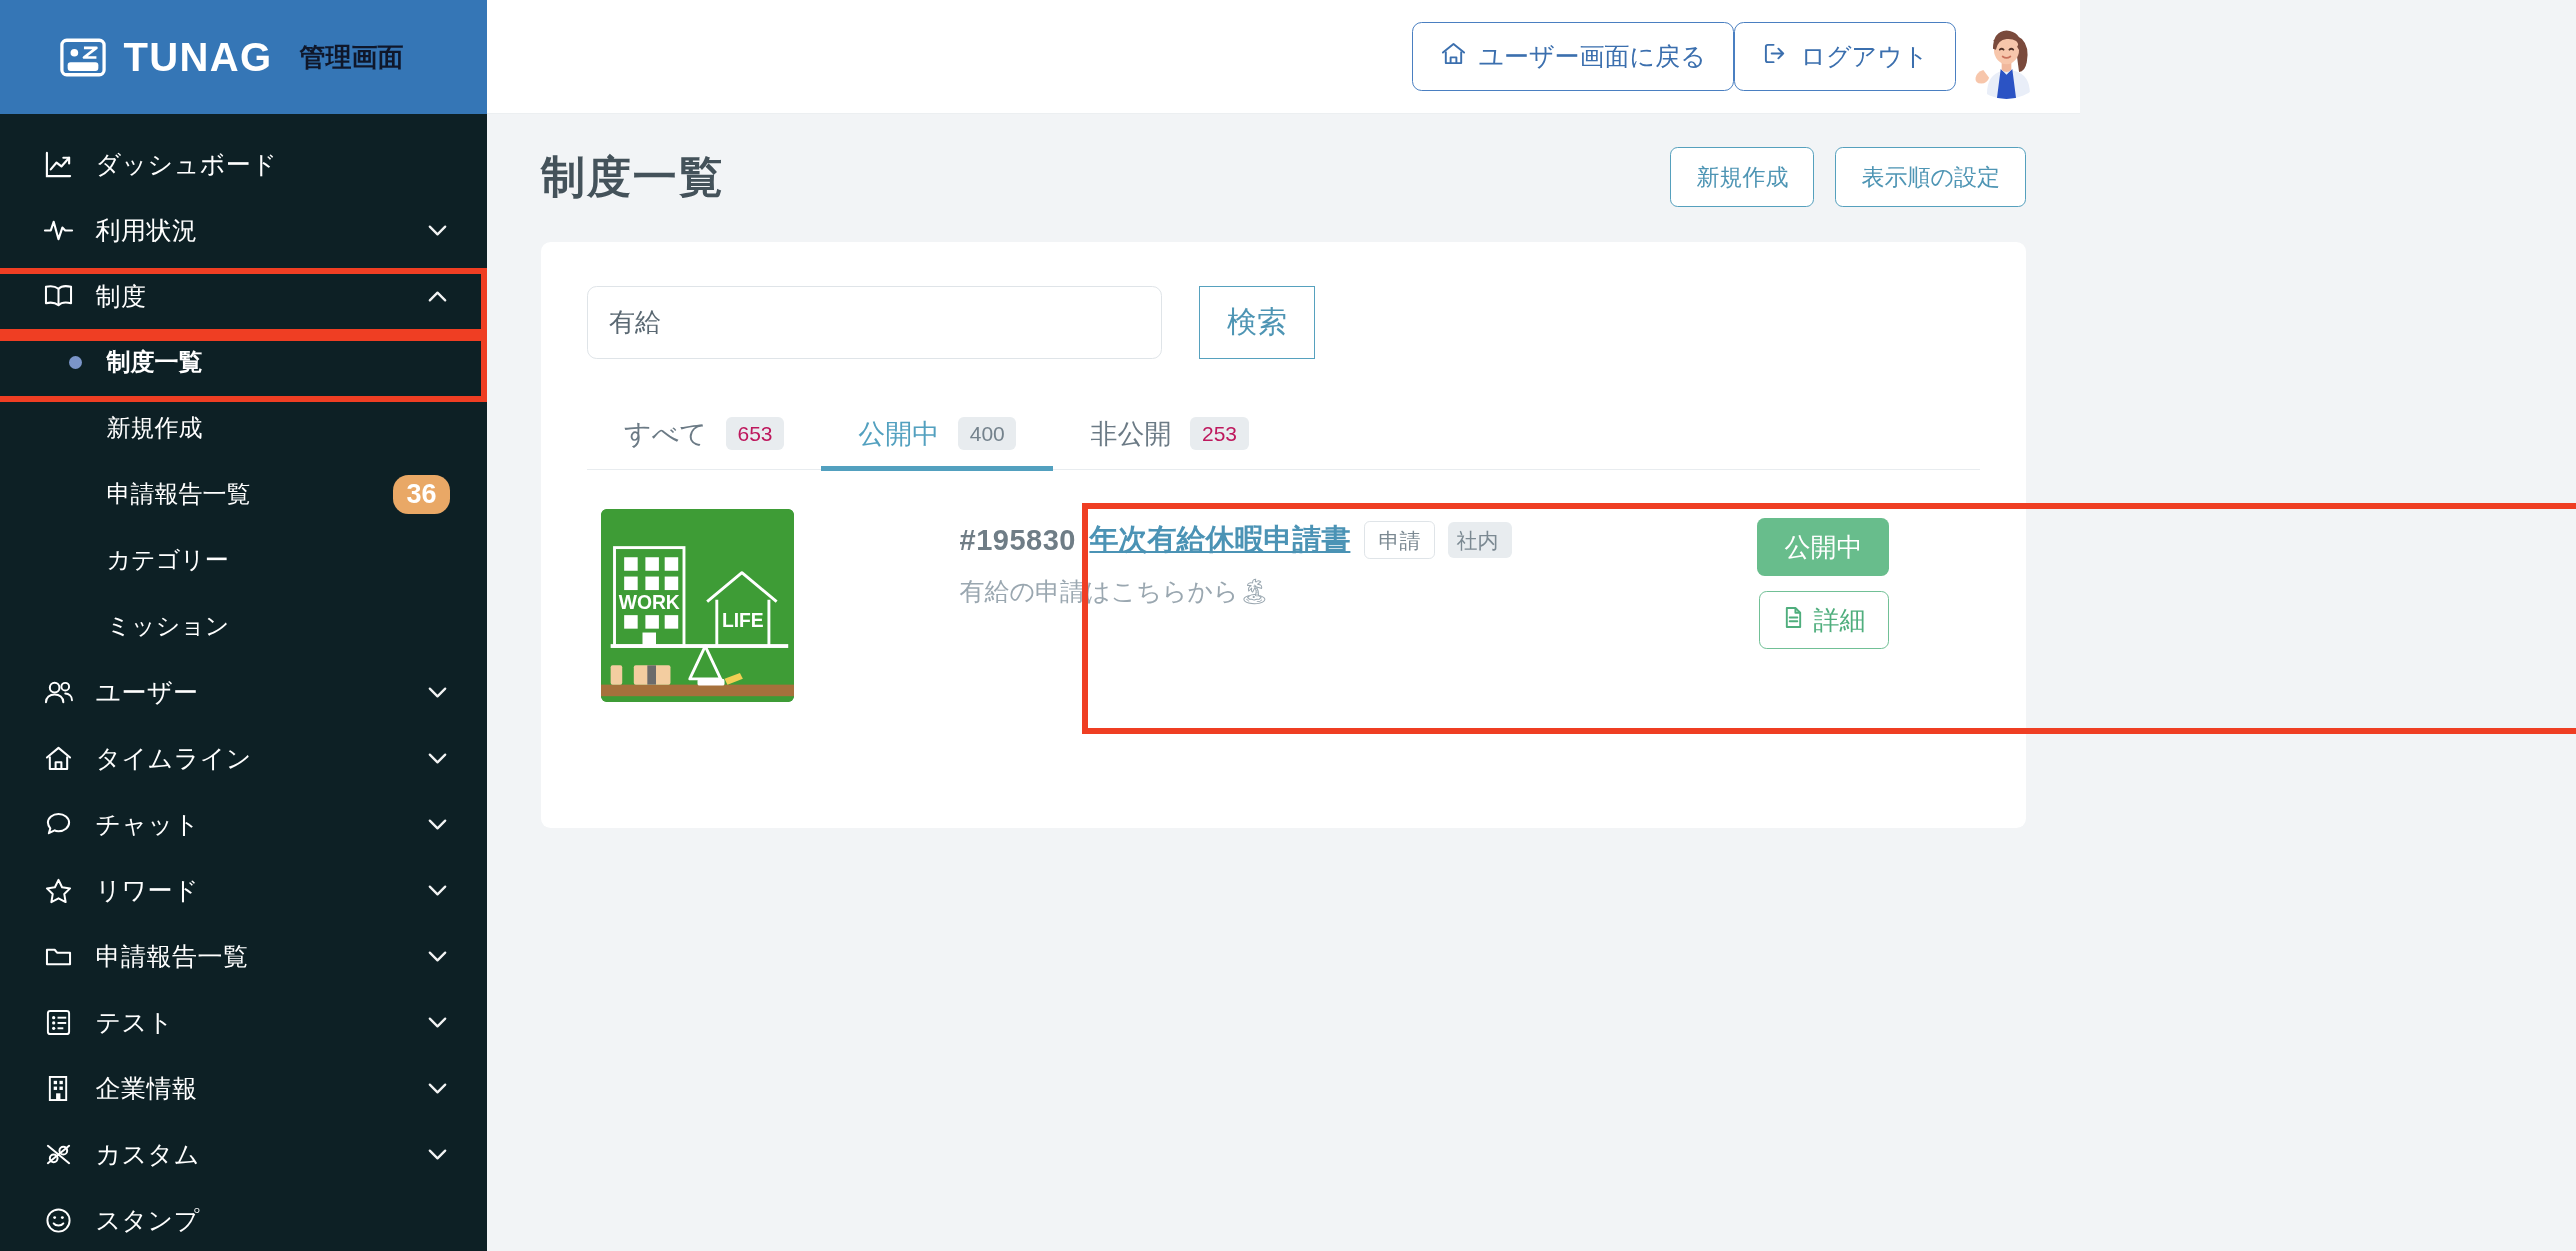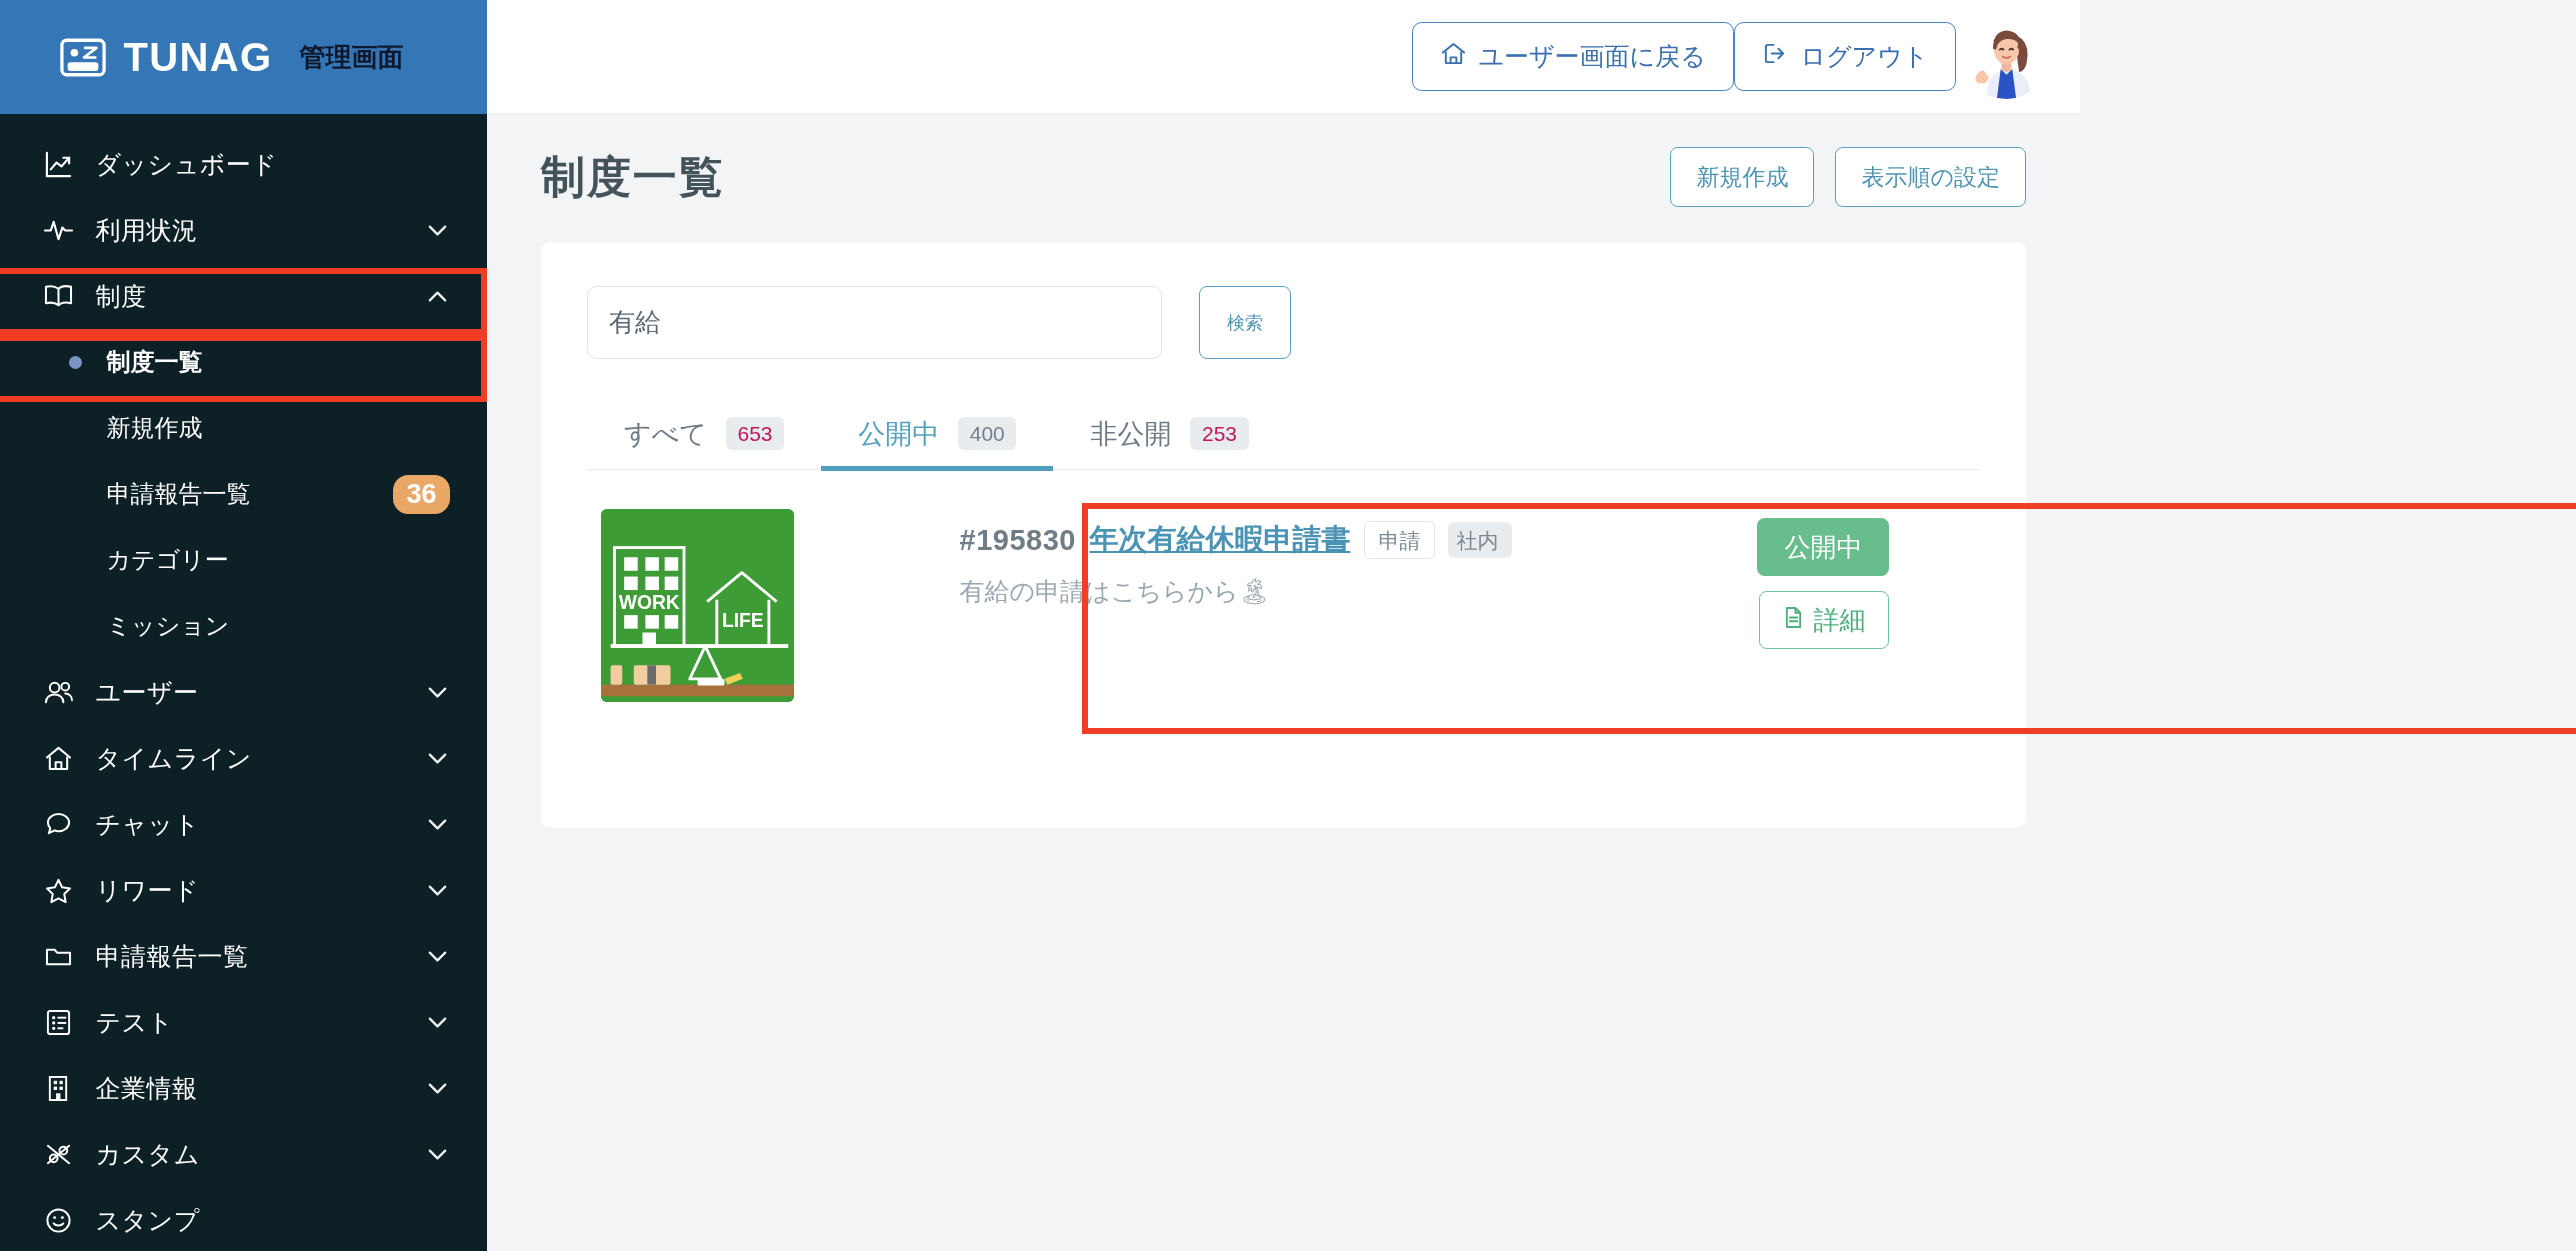--- a/index.html
+++ b/index.html
@@ -107,22 +107,22 @@
   .search-row { display: flex; align-items: center; gap: 37px; }
   .search-input {
     width: 575px; height: 73px;
     border: 1.9px solid #dfe4e8; border-radius: 9.6px;
     padding: 0 21px; font-size: 26px; color: #5a6872;
     font-family: "Liberation Sans", "DejaVu Sans", sans-serif;
     background: #ffffff; outline: none;
   }
   .search-input::placeholder { color: #9aa7b0; }
   .search-btn {
-    border: 1.9px solid #56a1be; border-radius: 8px; background: #ffffff;
-    color: #4e95b4; font-size: 18px; height: 73px; padding: 0 27px;
+    border: 1.9px solid #56a1be; border-radius: 0; background: #ffffff;
+    color: #4e95b4; font-size: 30px; height: 73px; padding: 0 27px;
     display: flex; align-items: center; cursor: pointer;
   }
 
   .tabs {
     display: flex; align-items: flex-end; gap: 0;
     margin-top: 42px;
     border-bottom: 1.9px solid #e8ecef;
     height: 69px;
   }
   .tab {

